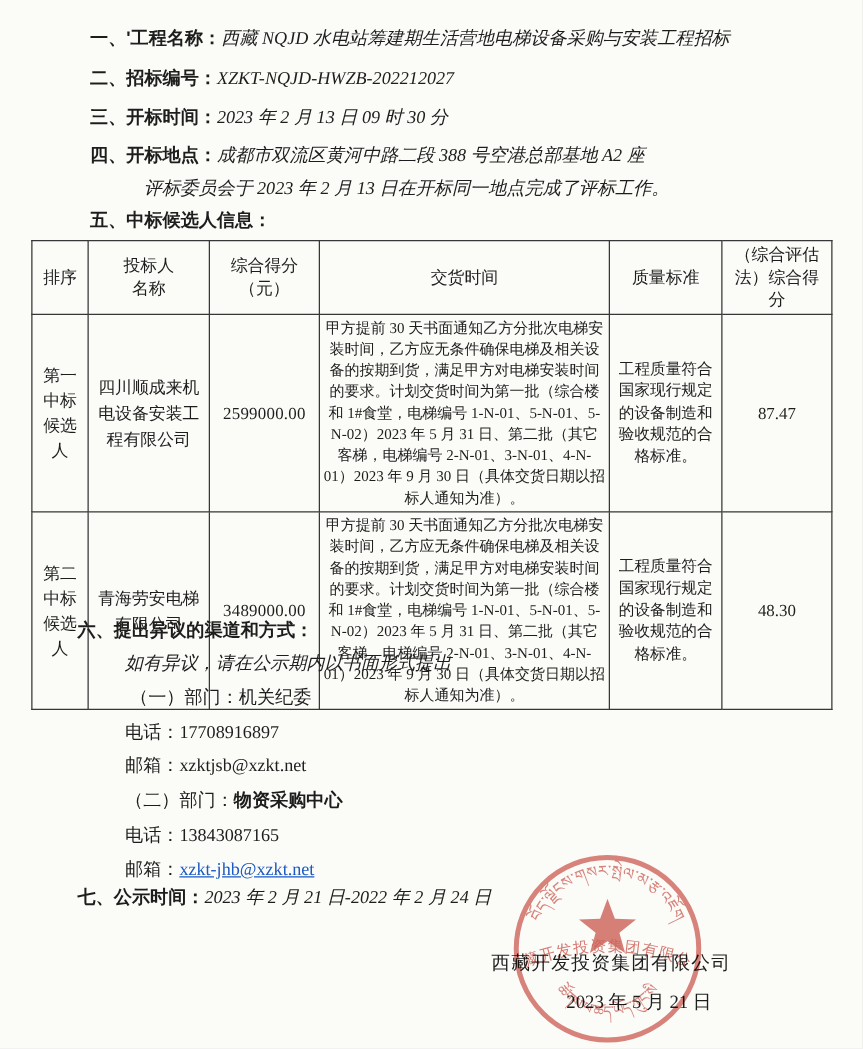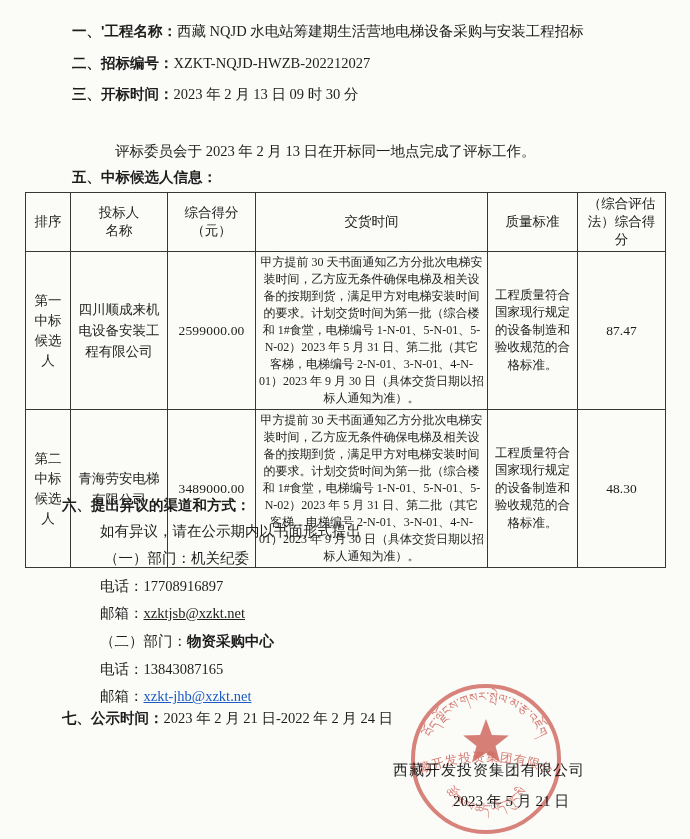--- a/index.html
+++ b/index.html
@@ -4,21 +4,21 @@
 <style>
   html,body { margin:0; padding:0; background:#e8e8e8; }
   .page {
     position:relative; width:690px; height:839px; margin:0 auto;
     background:#fbfbf8; overflow:hidden;
     font-family:"Liberation Serif","DejaVu Serif",serif;
     color:#1d1d1d;
   }
   .ln { position:absolute; white-space:nowrap; font-size:14.5px; line-height:18px; }
   .hd { font-family:"Liberation Sans","DejaVu Sans",sans-serif; font-weight:700; }
-  .bd { font-weight:400; }
+  .bd { font-weight:400;font-style:italic; }
 
   
   table.bidtable {
     position:absolute; left:25px; top:192px; width:640px;
     border-collapse:collapse; table-layout:fixed;
   }
   table.bidtable th, table.bidtable td {
     border:1px solid #373737; text-align:center; vertical-align:middle;
     font-weight:400; padding:2px 3px; overflow:hidden;
   }
@@ -34,21 +34,21 @@
   td.rank .rankw { display:inline-block; width:30px; }
   td.bidder { font-size:13.5px; line-height:21px; padding:2px 7px; }
   td.price  { font-size:13.5px; letter-spacing:0.2px; }
   td.delivery {
     font-size:12px; line-height:17px; padding:3px 6px;
     text-align:justify; text-align-last:center;
   }
   td.quality { font-size:12.5px; line-height:17.5px; padding:3px 6px; text-align:left; }
   td.score  { font-size:13.5px; }
 
-  .email-plain { text-decoration:underline; }
+  .email-plain { }
   .email-link  { color:#1b5ac2; text-decoration:underline; cursor:pointer;text-align:center; }
 
   .footer-company { position:absolute; left:393px; top:761px; font-size:15px; letter-spacing:1px; }
   .footer-date    { position:absolute; left:453px; top:792px; font-size:15px; }
 
   .seal {
     position:absolute; left:408px; top:681px; width:156px; height:156px;
     mix-blend-mode:multiply; opacity:0.85; pointer-events:none;
   }
 </style>
@@ -58,20 +58,23 @@
 <div class="page">
 
   <div class="ln" style="left:72px;top:22px">
     <span class="hd">一、'工程名称：</span><span class="bd">西藏 NQJD 水电站筹建期生活营地电梯设备采购与安装工程招标</span>
   </div>
   <div class="ln" style="left:72px;top:54px">
     <span class="hd">二、招标编号：</span><span class="bd">XZKT-NQJD-HWZB-202212027</span>
   </div>
   <div class="ln" style="left:72px;top:85px">
     <span class="hd">三、开标时间：</span><span class="bd">2023 年 2 月 13 日 09 时 30 分</span>
+  </div>
+  <div class="ln" style="left:72px;top:116px">
+    <span class="hd">四、开标地点：</span><span class="bd">成都市双流区黄河中路二段 388 号空港总部基地 A2 座</span>
   </div>
   <div class="ln" style="left:115px;top:142px">
     <span class="bd">评标委员会于 2023 年 2 月 13 日在开标同一地点完成了评标工作。</span>
   </div>
   <div class="ln" style="left:72px;top:168px">
     <span class="hd">五、中标候选人信息：</span>
   </div>
 
   <table class="bidtable">
     <colgroup>

